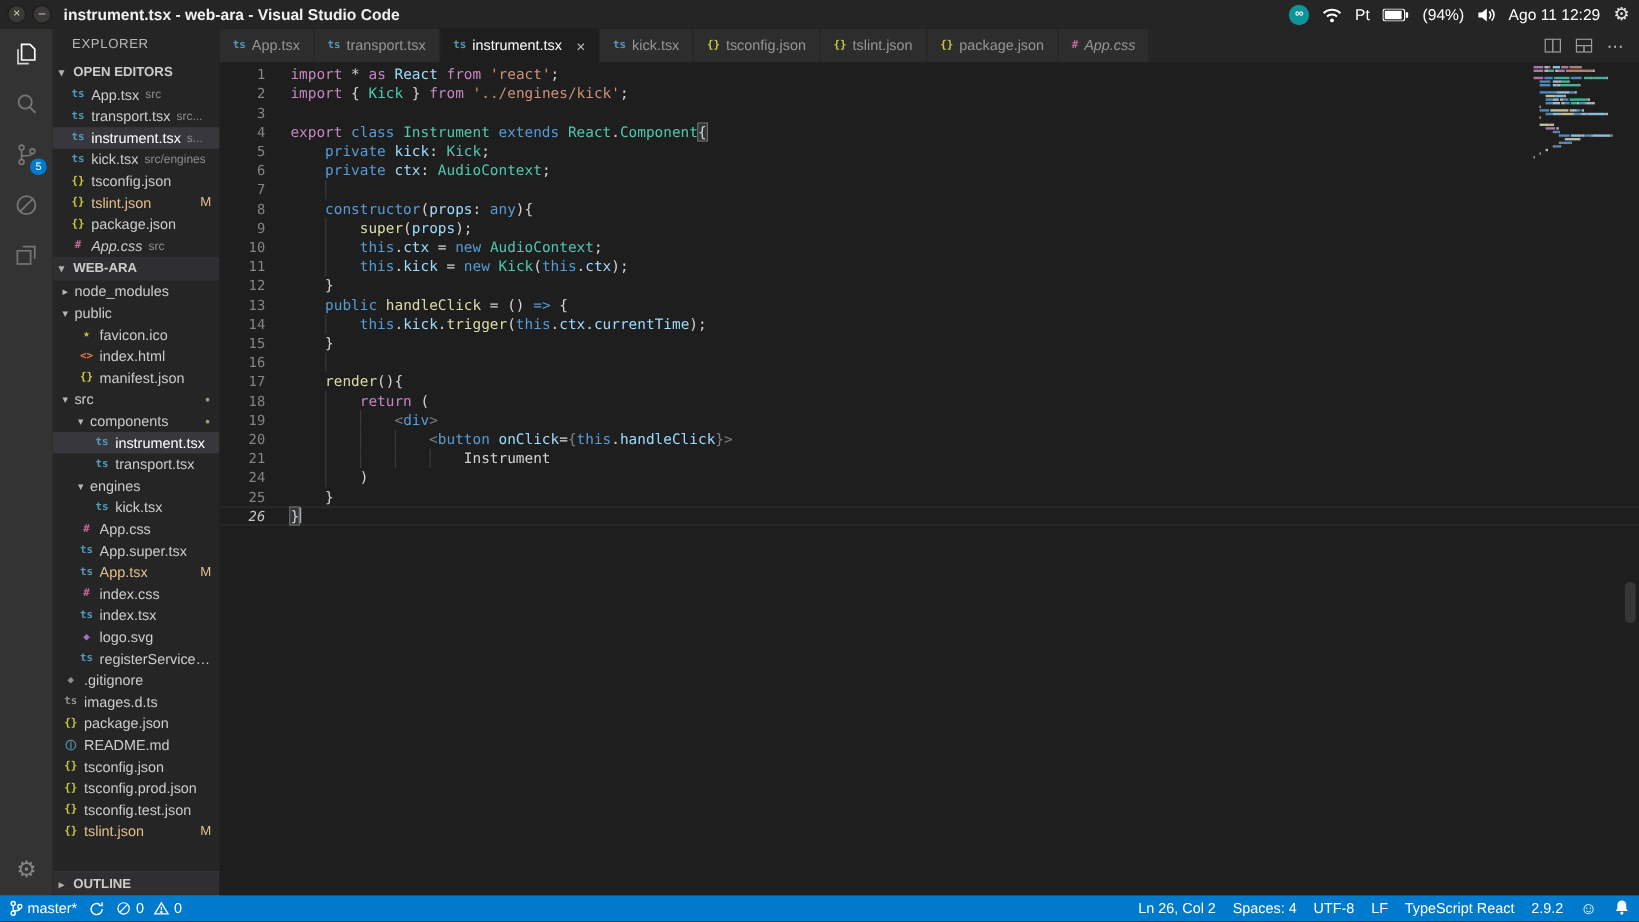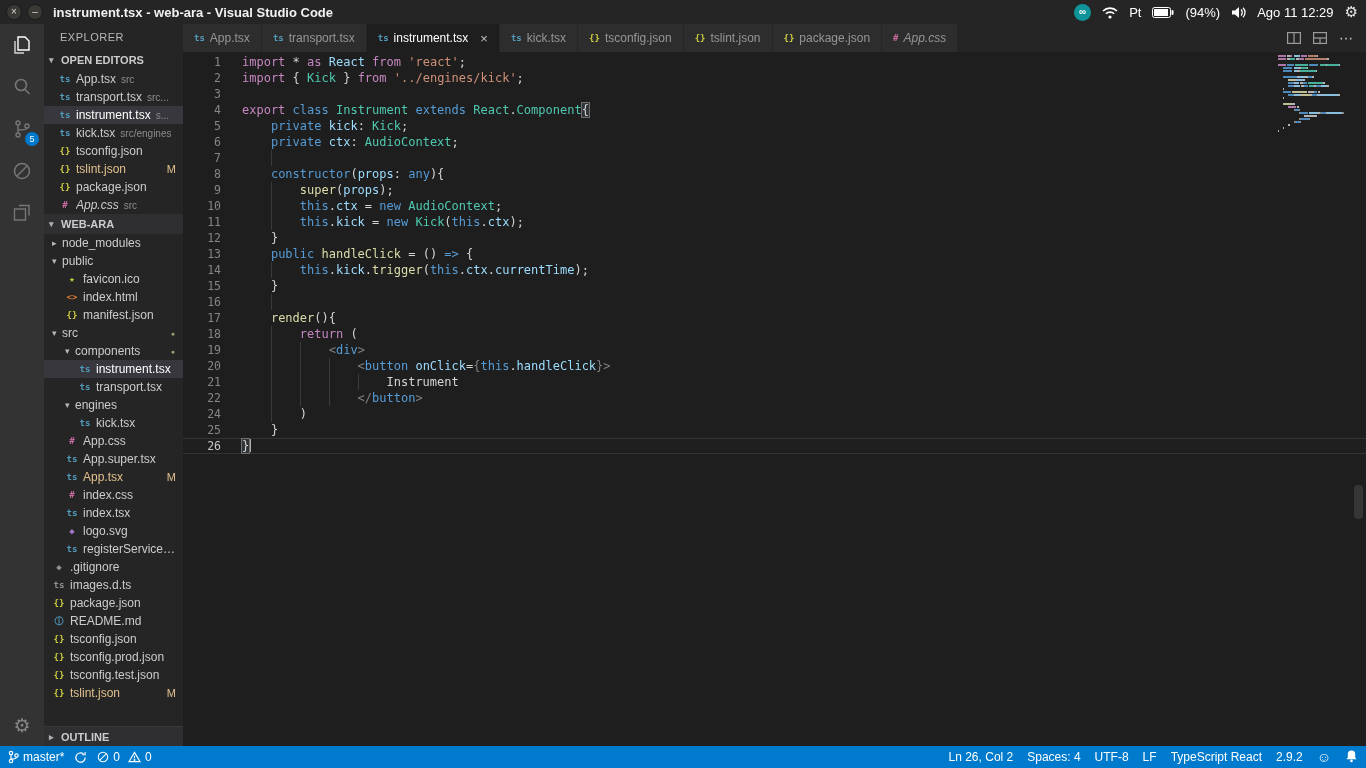--- a/index.html
+++ b/index.html
@@ -58,21 +58,21 @@
   .tab.preview .tlbl { font-style:italic; }
   .tab .close { margin-left:7px; color:#c0c0c0; font-size:13px; line-height:1; }
   .tab-actions { margin-left:auto; display:flex; align-items:center; gap:12px; padding-right:12px; color:#9c9c9c; }
   .tab-actions svg { stroke:currentColor; display:block; }
   .more-glyph { font-size:14px; letter-spacing:1px; color:#c0c0c0; }
 
   .editor { flex:1 1 auto; background:#1e1e1e; position:relative; overflow:hidden; padding-top:2px; }
   .cl { display:flex; height:16px; line-height:16px; font-family:"DejaVu Sans Mono", monospace; font-size:12px; white-space:pre; }
   .cl.cur { box-shadow: inset 0 1px 0 #333333, inset 0 -1px 0 #333333; }
   .ln { width:38px; flex:0 0 38px; text-align:right; color:#858585; margin-right:21px; font-size:11.5px; }
-  .cl.cur .ln { color:#c6c6c6; }
+  .cl.cur .ln { color:#c6c6c6;font-style:italic; }
   .lc { position:relative; }
   .guide { position:absolute; top:0; bottom:0; width:1px; background:#3a3a3a; }
   .tk-k1{color:#c586c0}.tk-k2{color:#569cd6}.tk-ty{color:#4ec9b0}.tk-vr{color:#9cdcfe}
   .tk-fn{color:#dcdcaa}.tk-st{color:#ce9178}.tk-pl{color:#d4d4d4}.tk-pn{color:#808080}
   .bm { outline:1px solid #6f6f6f; background:rgba(110,135,155,0.22); }
   .cursor { display:inline-block; width:2px; height:13px; background:#aeafad; vertical-align:-2px; }
 
   .minimap { position:absolute; top:3px; right:16px; width:72px; }
   .mmrow { height:2px; margin-bottom:1px; display:flex; }
   .mmseg { height:2px; opacity:0.85; }
@@ -403,21 +403,20 @@
             <div class="cl"><span class="ln">12</span><span class="lc"><span class="tk-pl">    }</span></span></div>
             <div class="cl"><span class="ln">13</span><span class="lc"><span class="tk-pl">    </span><span class="tk-k2">public</span><span class="tk-pl"> </span><span class="tk-fn">handleClick</span><span class="tk-pl"> = () </span><span class="tk-k2">=&gt;</span><span class="tk-pl"> {</span></span></div>
             <div class="cl"><span class="ln">14</span><span class="lc"><span class="guide" style="left: 28.88px;"></span><span class="tk-pl">        </span><span class="tk-k2">this</span><span class="tk-pl">.</span><span class="tk-vr">kick</span><span class="tk-pl">.</span><span class="tk-fn">trigger</span><span class="tk-pl">(</span><span class="tk-k2">this</span><span class="tk-pl">.</span><span class="tk-vr">ctx</span><span class="tk-pl">.</span><span class="tk-vr">currentTime</span><span class="tk-pl">);</span></span></div>
             <div class="cl"><span class="ln">15</span><span class="lc"><span class="tk-pl">    }</span></span></div>
             <div class="cl"><span class="ln">16</span><span class="lc"><span class="guide" style="left: 28.88px;"></span></span></div>
             <div class="cl"><span class="ln">17</span><span class="lc"><span class="tk-pl">    </span><span class="tk-fn">render</span><span class="tk-pl">(){</span></span></div>
             <div class="cl"><span class="ln">18</span><span class="lc"><span class="guide" style="left: 28.88px;"></span><span class="tk-pl">        </span><span class="tk-k1">return</span><span class="tk-pl"> (</span></span></div>
             <div class="cl"><span class="ln">19</span><span class="lc"><span class="guide" style="left: 28.88px;"></span><span class="guide" style="left: 57.76px;"></span><span class="tk-pl">            </span><span class="tk-pn">&lt;</span><span class="tk-k2">div</span><span class="tk-pn">&gt;</span></span></div>
             <div class="cl"><span class="ln">20</span><span class="lc"><span class="guide" style="left: 28.88px;"></span><span class="guide" style="left: 57.76px;"></span><span class="guide" style="left: 86.64px;"></span><span class="tk-pl">                </span><span class="tk-pn">&lt;</span><span class="tk-k2">button</span><span class="tk-pl"> </span><span class="tk-vr">onClick</span><span class="tk-pl">=</span><span class="tk-pn">{</span><span class="tk-k2">this</span><span class="tk-pl">.</span><span class="tk-vr">handleClick</span><span class="tk-pn">}&gt;</span></span></div>
             <div class="cl"><span class="ln">21</span><span class="lc"><span class="guide" style="left: 28.88px;"></span><span class="guide" style="left: 57.76px;"></span><span class="guide" style="left: 86.64px;"></span><span class="guide" style="left: 115.52px;"></span><span class="tk-pl">                    Instrument</span></span></div>
-            <div class="cl"><span class="ln">22</span><span class="lc"><span class="guide" style="left: 28.88px;"></span><span class="guide" style="left: 57.76px;"></span><span class="guide" style="left: 86.64px;"></span><span class="tk-pl">                </span><span class="tk-pn">&lt;/</span><span class="tk-k2">button</span><span class="tk-pn">&gt;</span></span></div>
             <div class="cl"><span class="ln">24</span><span class="lc"><span class="guide" style="left: 28.88px;"></span><span class="tk-pl">        )</span></span></div>
             <div class="cl"><span class="ln">25</span><span class="lc"><span class="tk-pl">    }</span></span></div>
             <div class="cl cur"><span class="ln">26</span><span class="lc"><span class="tk-pl bm">}</span><span class="cursor"></span></span></div>
           </div>
         <div class="minimap" id="minimap">
             <div class="mmrow">
               <span class="mmseg" style="width: 7.8px; background: rgb(197, 134, 192);"></span>
               <span class="mmseg" style="width: 1.3px; background: transparent;"></span>
               <span class="mmseg" style="width: 2.6px; background: rgb(207, 207, 207);"></span>
               <span class="mmseg" style="width: 2.6px; background: rgb(197, 134, 192);"></span>

